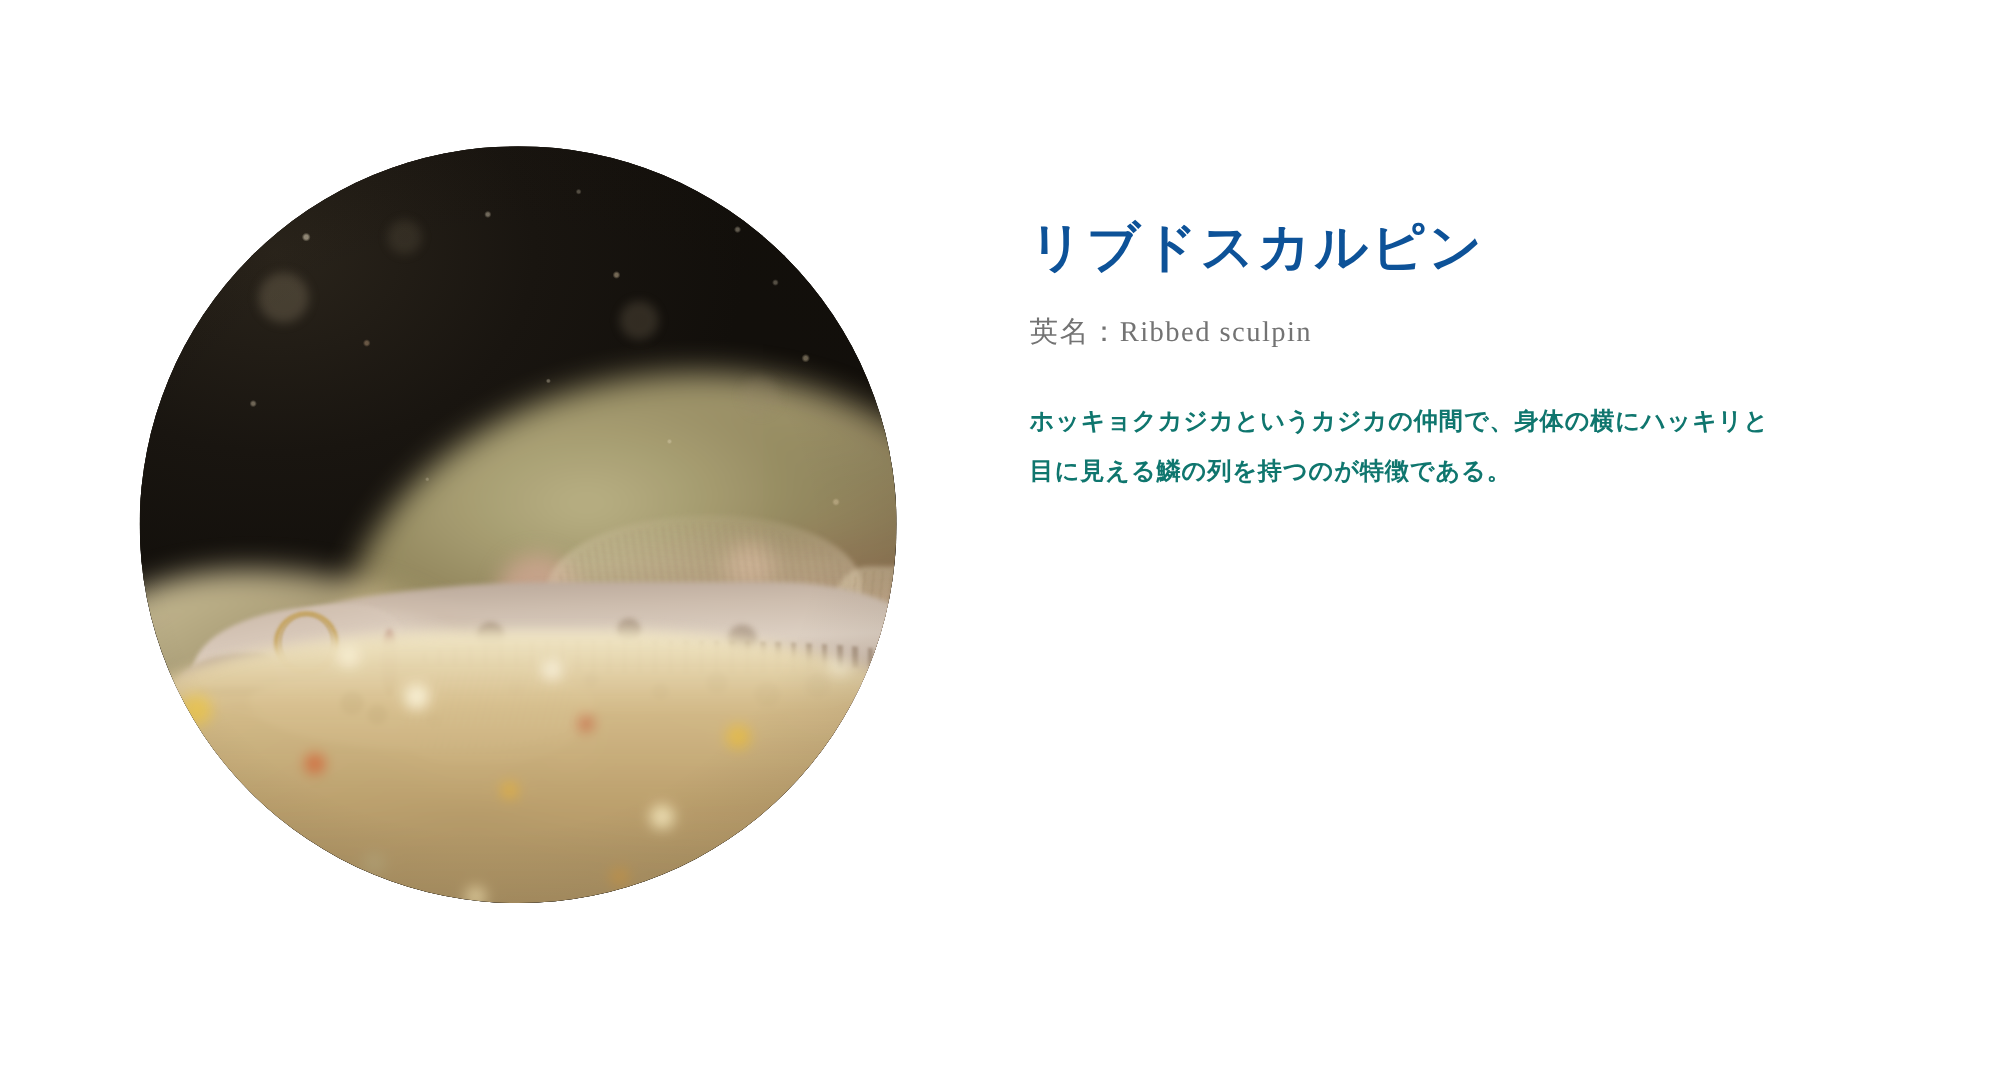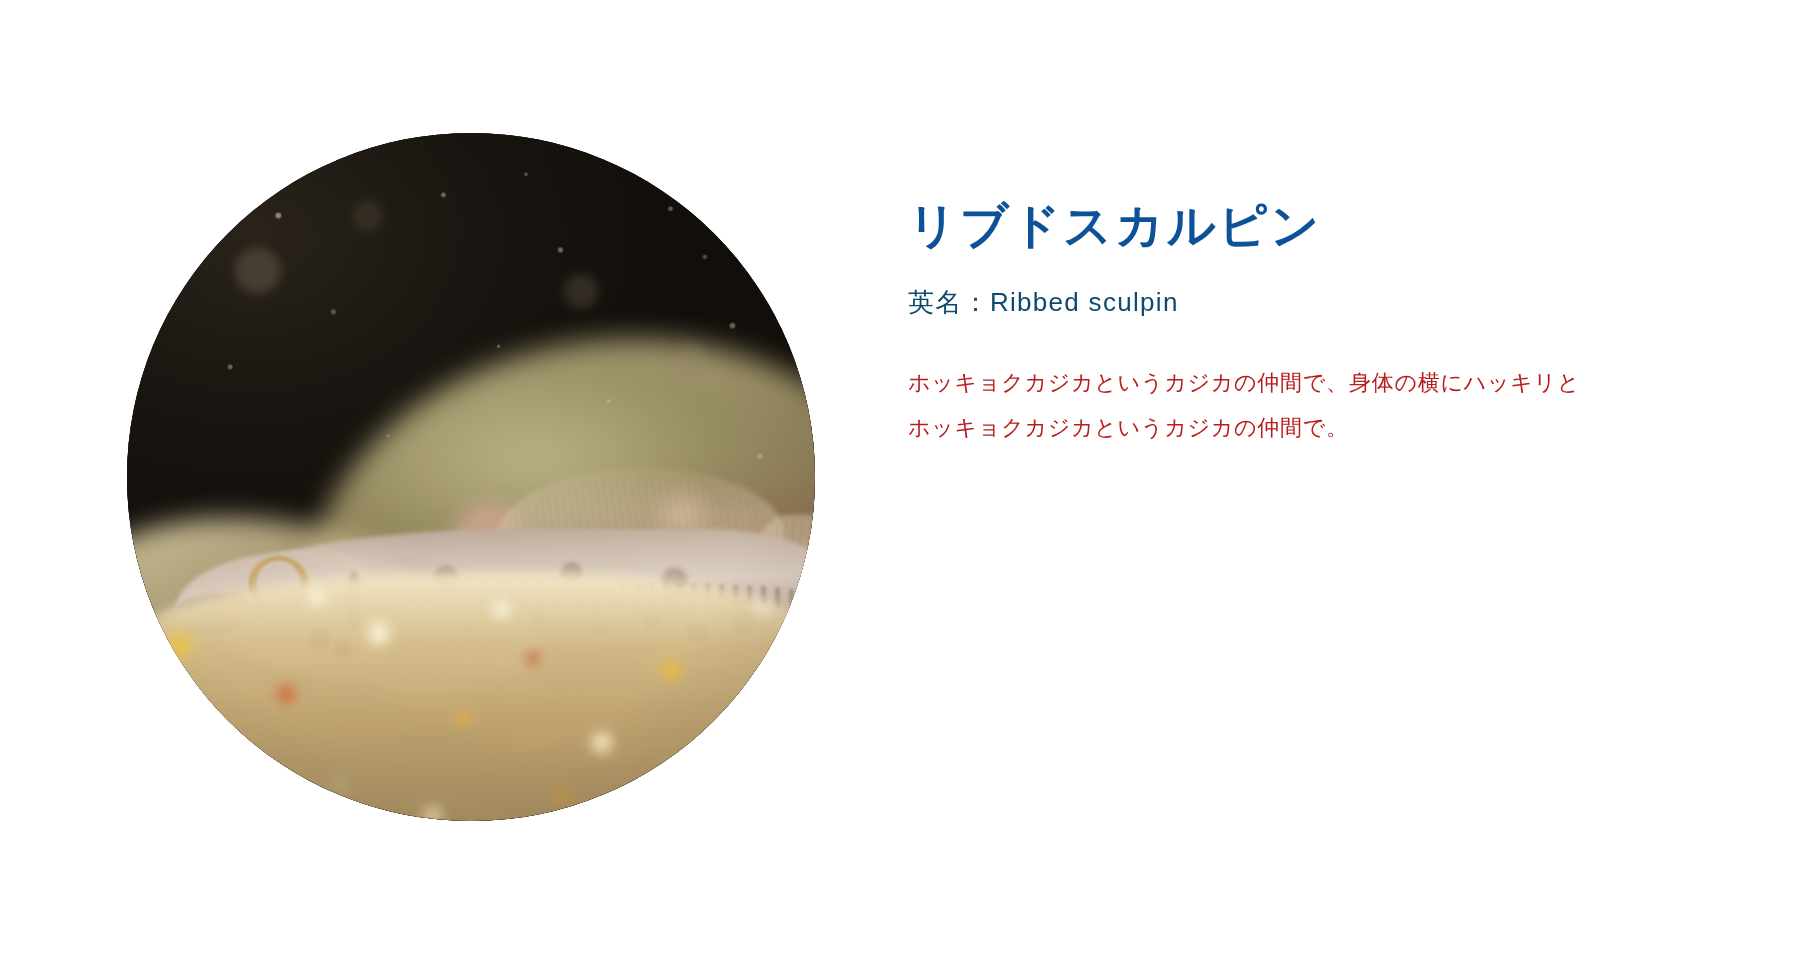--- a/index.html
+++ b/index.html
@@ -366,21 +366,21 @@
   .photo-soft {
     position: absolute;
     inset: 0;
     backdrop-filter: none;
     background: radial-gradient(ellipse 78% 70% at 46% 52%, rgba(0,0,0,0) 55%, rgba(20,14,8,0.18) 100%);
   }
 
   
   .info {
     position: absolute;
-    left: 908px;
+    left: 936px;
     top: 196px;
     width: 830px;
   }
 
   .title {
     margin: 0;
     font-size: 48px;
     font-weight: 700;
     line-height: 1.24;
     letter-spacing: 0.055em;
@@ -388,35 +388,36 @@
   }
 
   .meta {
     margin-top: 24px;
   }
 
   .meta-line {
     font-size: 26px;
     line-height: 1.72;
     letter-spacing: 0.05em;
-    color: #0c4a6e;
+    color: #737373;
     font-weight: 400;
     white-space: nowrap;
+    font-family: Liberation Serif, serif;
   }
 
   .desc {
     margin-top: 36px;
   }
 
   .desc-line {
     font-size: 22px;
     line-height: 2.05;
     letter-spacing: 0.035em;
-    color: #b91c1c;
-    font-weight: 400;
+    color: #0f766e;
+    font-weight: 700;
     white-space: nowrap;
   }
 </style>
 </head>
 <body>
 
 <div class="page">
 
   <div class="photo-wrap">
     <div class="photo">
@@ -453,17 +454,17 @@
 
   <div class="info">
     <h1 class="title">リブドスカルピン</h1>
 
     <div class="meta">
       <div class="meta-line">英名：Ribbed sculpin</div>
     </div>
 
     <div class="desc">
       <div class="desc-line">ホッキョクカジカというカジカの仲間で、身体の横にハッキリと</div>
-      <div class="desc-line">ホッキョクカジカというカジカの仲間で。</div>
+      <div class="desc-line">目に見える鱗の列を持つのが特徴である。</div>
     </div>
   </div>
 
 </div>
 
 </body></html>

